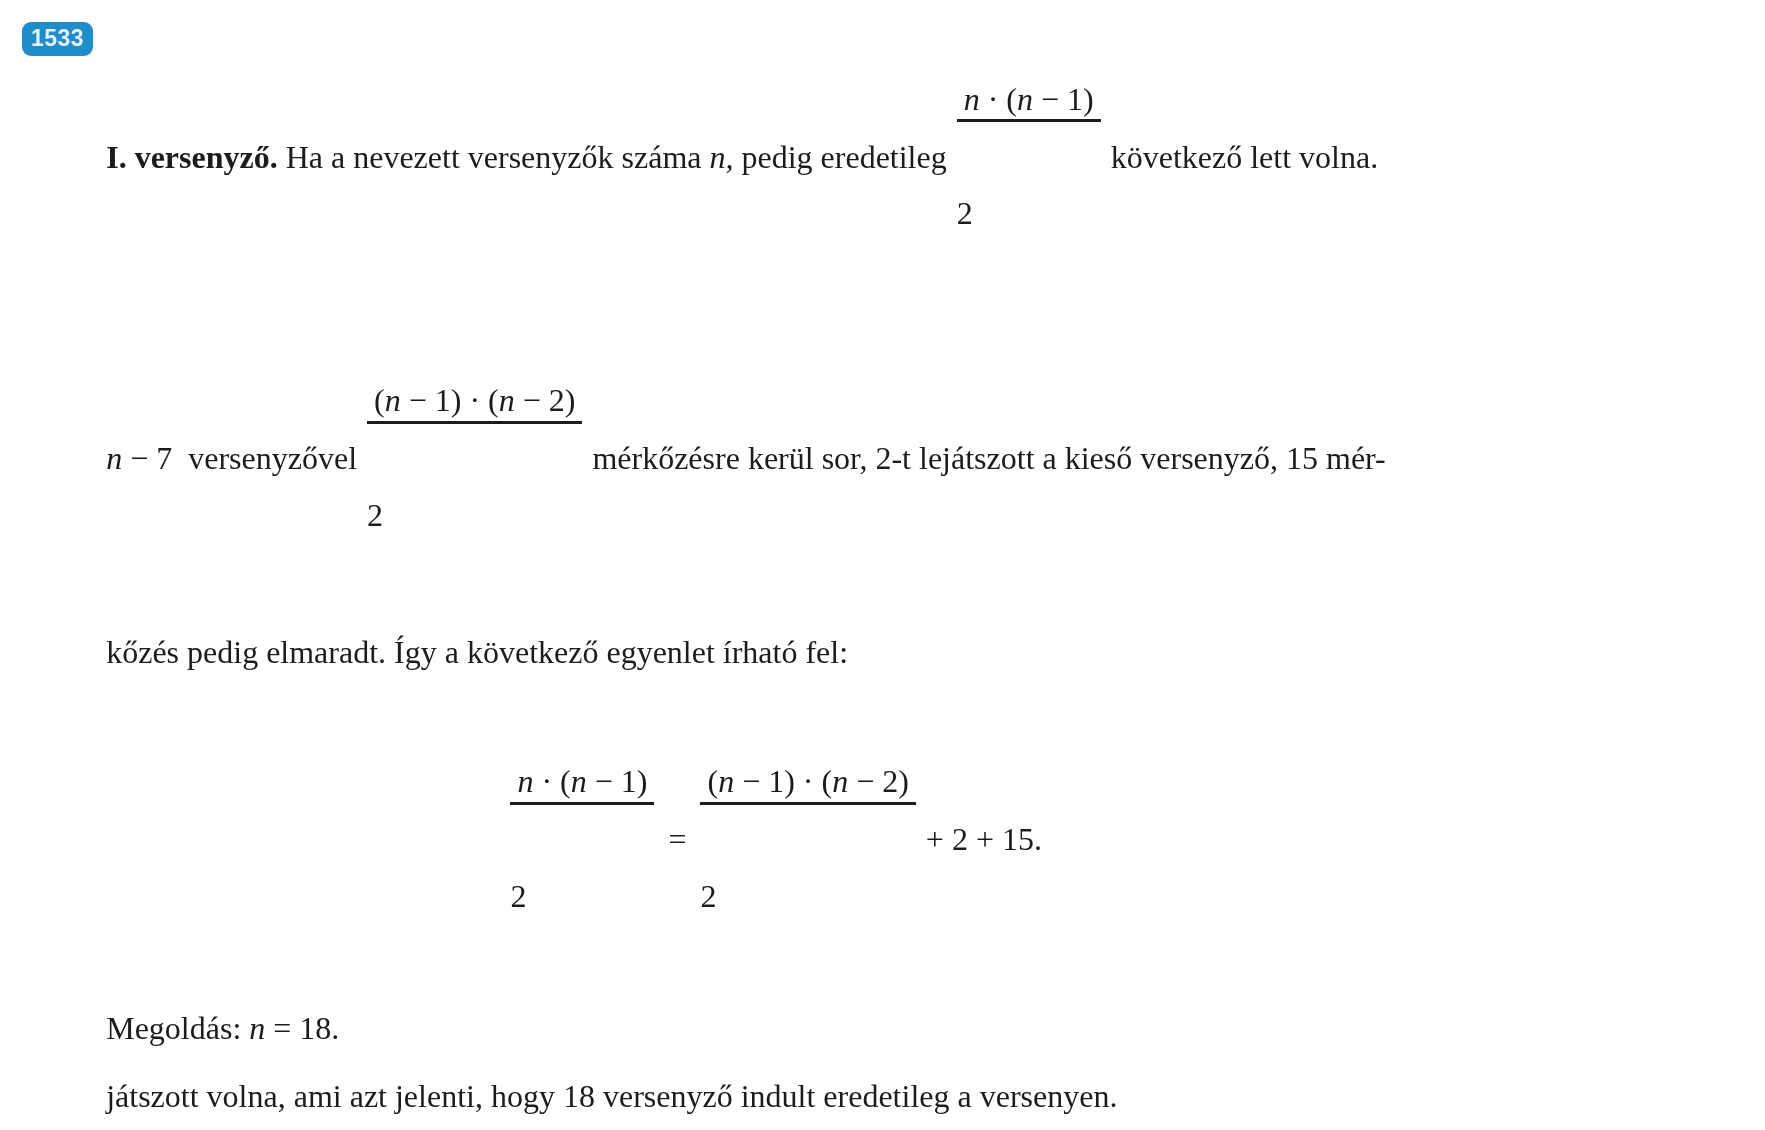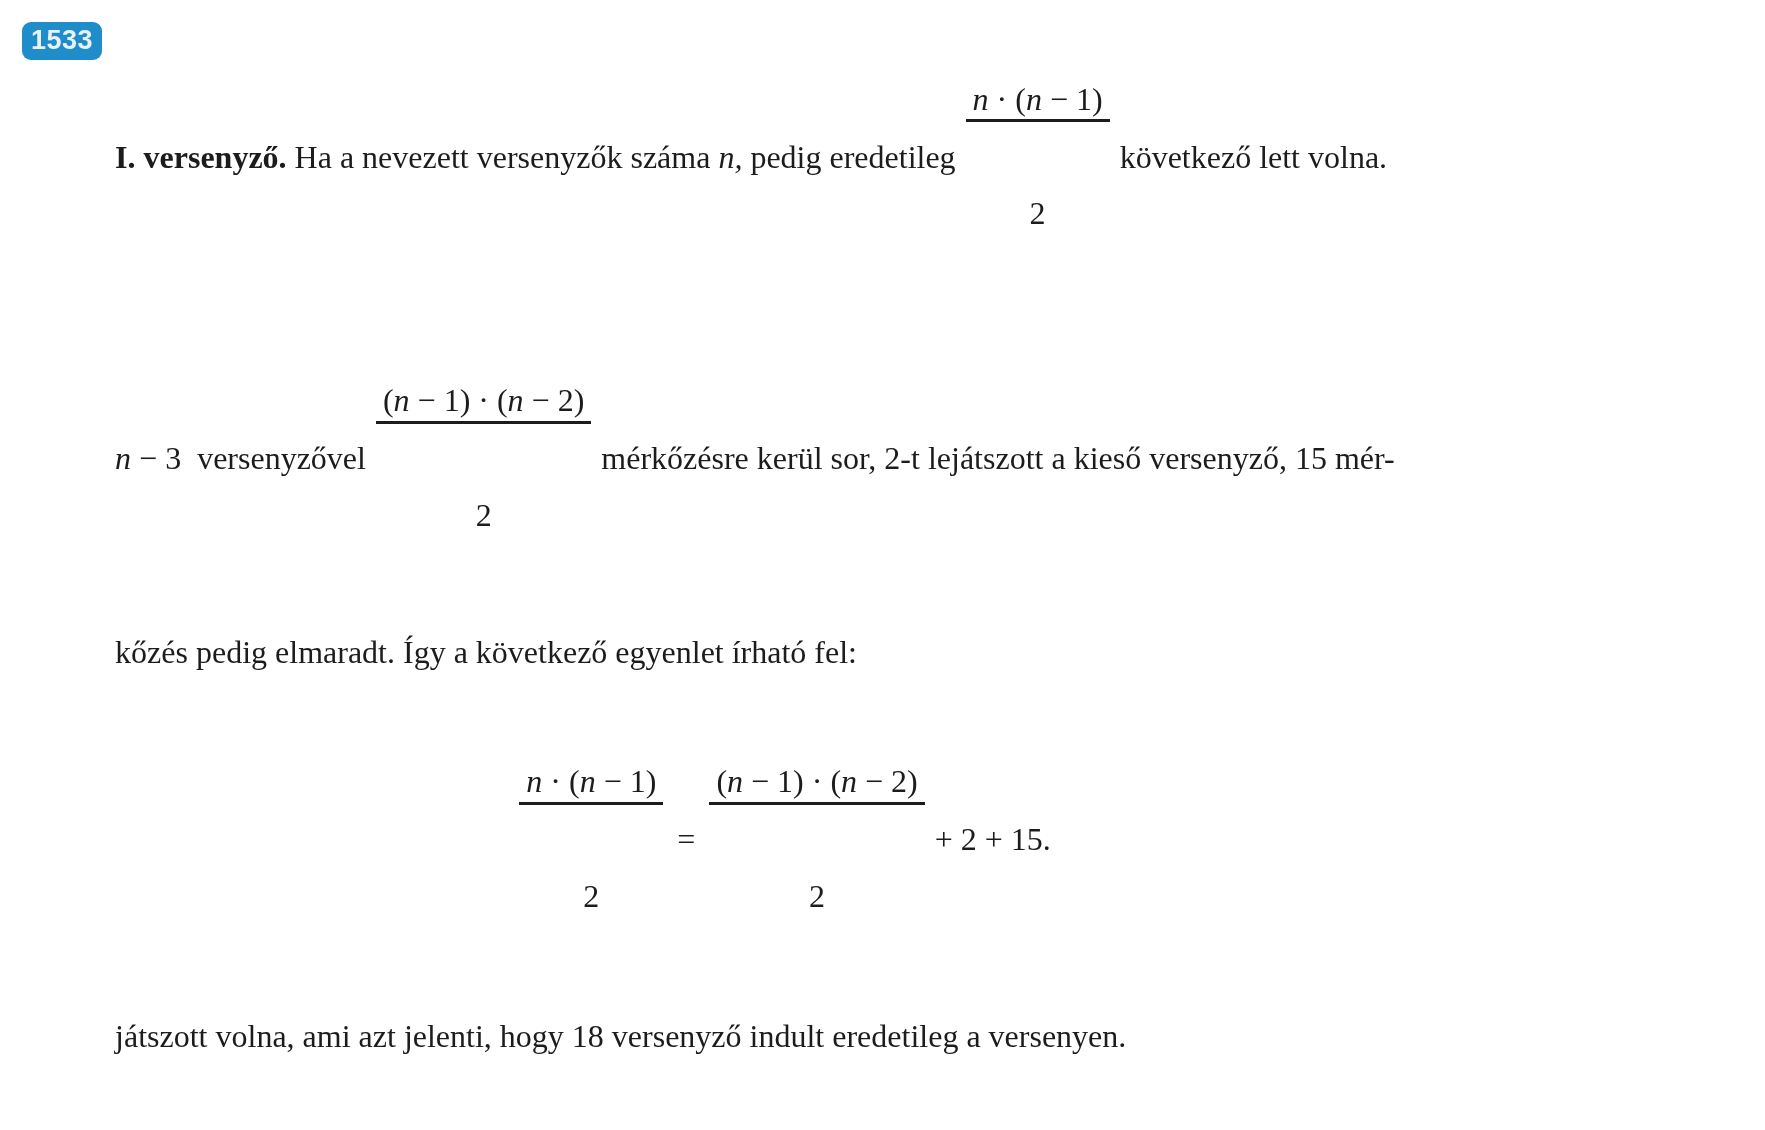--- a/index.html
+++ b/index.html
@@ -21,21 +21,21 @@
   .problem-row {
     display: flex;
     align-items: flex-start;
   }
   .badge {
     flex: 0 0 auto;
     background: #1e8dca;
     color: #e9f1fa;
     font-family: "Liberation Sans", sans-serif;
     font-weight: 700;
-    font-size: 27px;
+    font-size: 23px;
     line-height: 1;
     padding: 5px 9px 6px 9px;
     border-radius: 9px;
     letter-spacing: 0.5px;
     text-align: right;
   }
   .badge-1533 { margin-top: 16px; }
   .content {
     flex: 1 1 auto;
     margin-left: 13px;
@@ -47,21 +47,21 @@
     display: flex;
     align-items: center;
     flex-wrap: nowrap;
     white-space: pre;
   }
   .mvar, .ital {
     font-style: italic;
   }
   .frac {
     display: inline-block;
-    text-align: center;
+    text-align: left;
     line-height: 1.12;
     margin: 4px 10px;
     white-space: pre;
   }
   .frac .num {
     display: block;
     border-bottom: 3px solid #1c1c1c;
     padding: 0 7px 2px 7px;
   }
   .frac .den {
@@ -95,21 +95,21 @@
       <div class="line frac-line">
         <span><b>I. versenyző.</b><span> Ha a nevezett versenyzők száma </span><span class="mvar">n,</span><span> pedig eredetileg</span></span>
         <span class="frac">
           <span class="num"><span class="mvar">n</span><span> · (</span><span class="mvar">n</span><span> − 1)</span></span>
           <span class="den">2</span>
         </span>
         <span>következő lett volna.</span>
       </div>
 
       <div class="line frac-line">
-        <span><span class="mvar">n</span><span> − 3  versenyzővel</span></span>
+        <span><span class="mvar">n</span><span> − 7  versenyzővel</span></span>
         <span class="frac">
           <span class="num"><span>(</span><span class="mvar">n</span><span> − 1) · (</span><span class="mvar">n</span><span> − 2)</span></span>
           <span class="den">2</span>
         </span>
         <span>mérkőzésre kerül sor, 2-t lejátszott a kieső versenyző, 15 mér-</span>
       </div>
 
       <div class="line" style="margin-top:21px;">kőzés pedig elmaradt. Így a következő egyenlet írható fel:</div>
 
       <div class="eq-block">
@@ -120,20 +120,21 @@
           </span>
           <span class="eq-equals">=</span>
           <span class="frac">
             <span class="num"><span>(</span><span class="mvar">n</span><span> − 1) · (</span><span class="mvar">n</span><span> − 2)</span></span>
             <span class="den">2</span>
           </span>
           <span>+ 2 + 15.</span>
         </div>
       </div>
 
+      <div class="line result-line"><span>Megoldás: </span><span class="mvar">n</span><span> = 18.</span></div>
 
       <div class="line sol2-para">
         <div class="line">játszott volna, ami azt jelenti, hogy 18 versenyző indult eredetileg a versenyen.</div>
       </div>
 
     </div>
   </div>
 
 </div>
 

